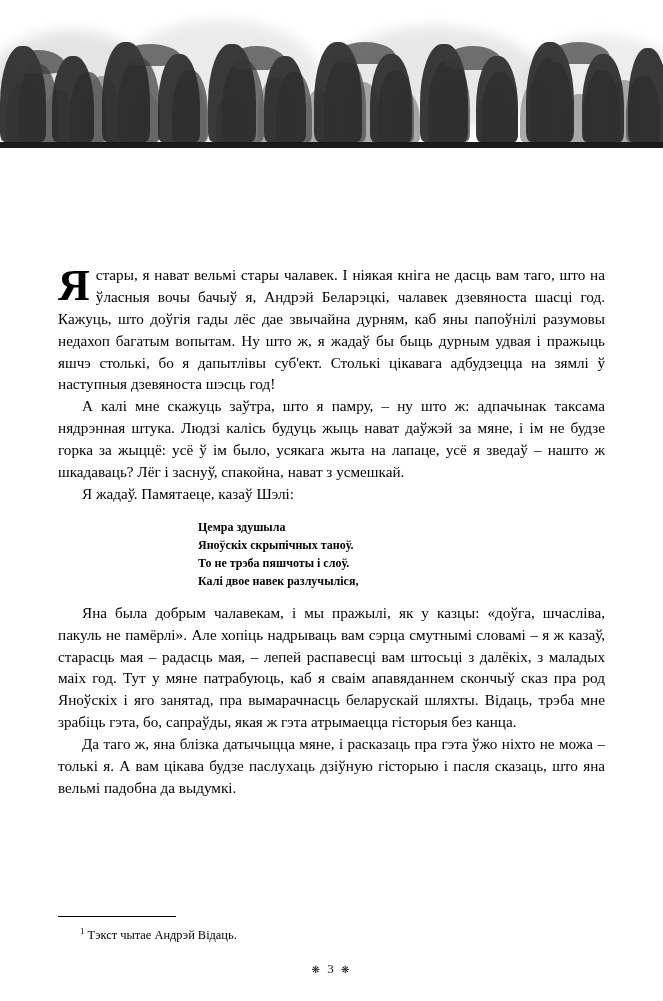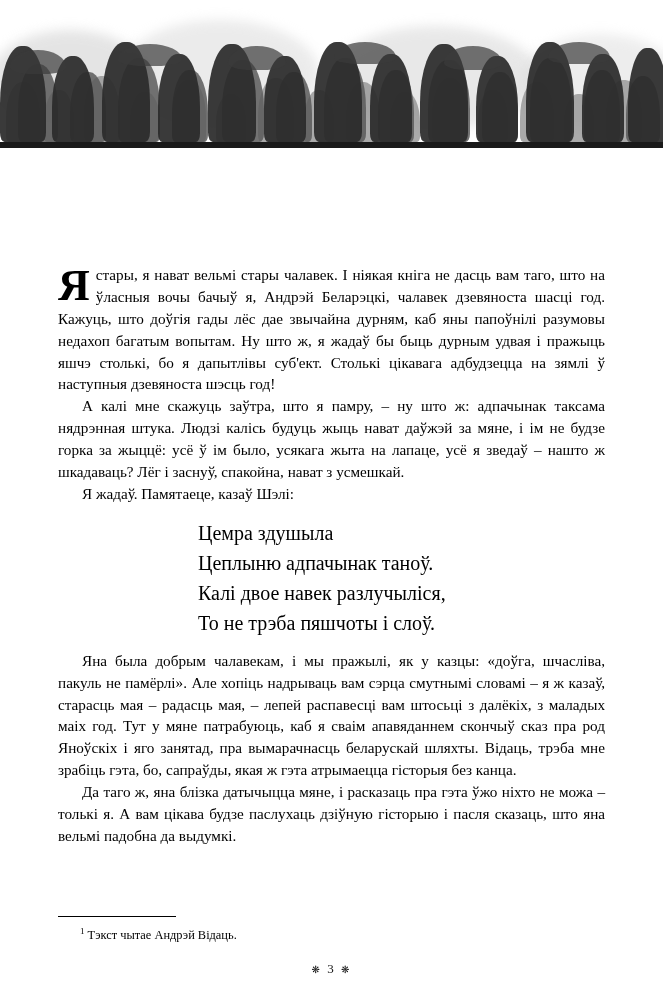--- a/index.html
+++ b/index.html
@@ -132,23 +132,24 @@
     font-weight: bold;
     font-size: 44px;
     line-height: 36px;
     padding: 2px 6px 0 0;
     margin-top: 2px;
   }
 
   .verse {
     margin: 13px 0 12px 0;
     padding-left: 140px;
-    font-size: 20px;
+    font-size: 12px;
     line-height: 1.5;
     text-align: left;
+    font-weight: bold;
   }
   .verse div { white-space: nowrap; }
 
   .footnote-rule {
     position: absolute;
     left: 58px;
     bottom: 84px;
     width: 118px;
     height: 1px;
     background: #000;
@@ -250,23 +251,23 @@
 
   <div class="body-text">
     <p class="first">
       <span class="dropcap">Я</span><span>стары, я нават вельмі стары чалавек. І ніякая кніга не дасць вам таго, што на ўласныя вочы бачыў я, Андрэй Беларэцкі, чалавек дзевяноста шасці год. Кажуць, што доўгія гады лёс дае звычайна дурням, каб яны папоўнілі разумовы недахоп багатым вопытам. Ну што ж, я жадаў бы быць дурным удвая і пражыць яшчэ столькі, бо я дапытлівы суб'ект. Столькі цікавага адбудзецца на зямлі ў наступныя дзевяноста шэсць год!</span>
     </p>
     <p>А калі мне скажуць заўтра, што я памру, – ну што ж: адпачынак таксама нядрэнная штука. Людзі калісь будуць жыць нават даўжэй за мяне, і ім не будзе горка за жыццё: усё ў ім было, усякага жыта на лапаце, усё я зведаў – нашто ж шкадаваць? Лёг і заснуў, спакойна, нават з усмешкай.</p>
     <p>Я жадаў. Памятаеце, казаў Шэлі:</p>
 
     <div class="verse">
       <div>Цемра здушыла</div>
-      <div>Цеплыню адпачынак таноў.</div>
+      <div>Яноўскіх скрыпічных таноў.</div>
+      <div>То не трэба пяшчоты і слоў.</div>
       <div>Калі двое навек разлучыліся,</div>
-      <div>То не трэба пяшчоты і слоў.</div>
     </div>
 
     <p>Яна была добрым чалавекам, і мы пражылі, як у казцы: «доўга, шчасліва, пакуль не памёрлі». Але хопіць надрываць вам сэрца смутнымі словамі – я ж казаў, старасць мая – радасць мая, – лепей распавесці вам штосьці з далёкіх, з маладых маіх год. Тут у мяне патрабуюць, каб я сваім апавяданнем скончыў сказ пра род Яноўскіх і яго занятад, пра вымарачнасць беларускай шляхты. Відаць, трэба мне зрабіць гэта, бо, сапраўды, якая ж гэта атрымаецца гісторыя без канца.</p>
     <p>Да таго ж, яна блізка датычыцца мяне, і расказаць пра гэта ўжо ніхто не можа – толькі я. А вам цікава будзе паслухаць дзіўную гісторыю і пасля сказаць, што яна вельмі падобна да выдумкі.</p>
   </div>
 
   <div class="footnote-rule"></div>
   <div class="footnote">
     <sup>1</sup><span> Тэкст чытае Андрэй Відаць.</span>
   </div>

